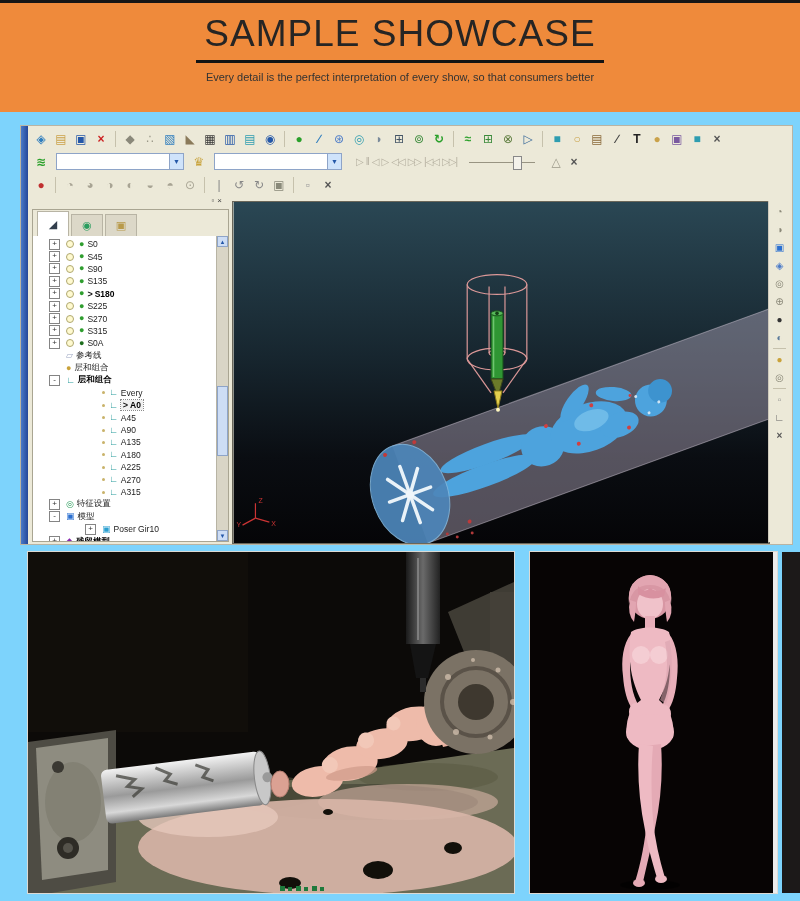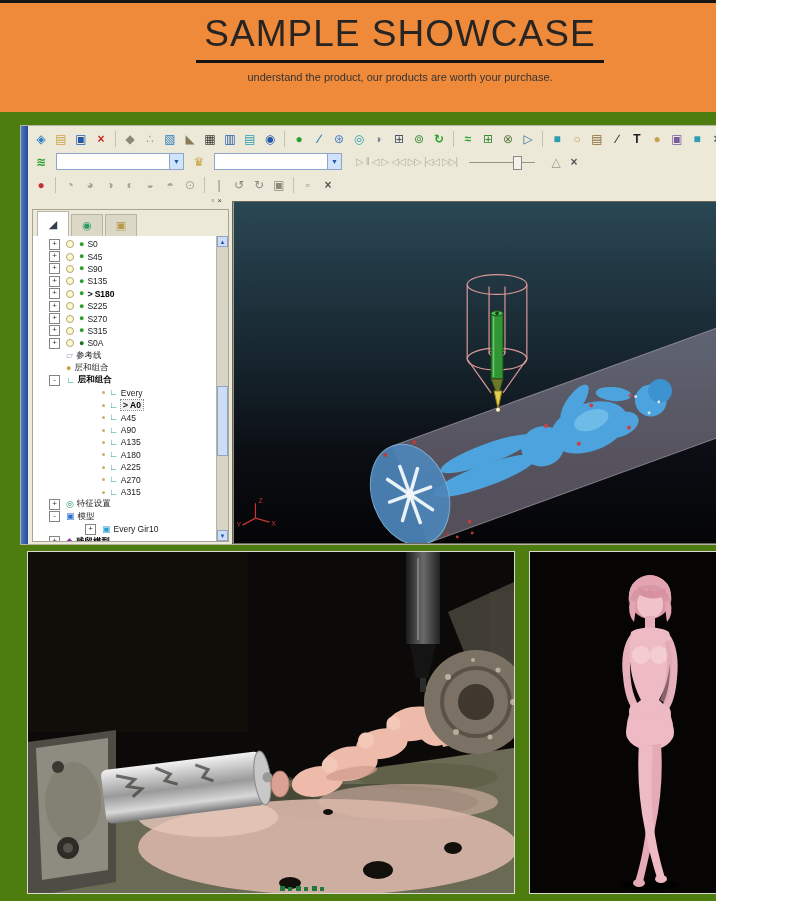--- a/index.html
+++ b/index.html
@@ -1,16 +1,16 @@
 <!DOCTYPE html>
 <html><head>
 <meta charset="utf-8">
 <style>
   html,body{margin:0;padding:0;}
-  #page{position:relative;width:716px;height:901px;background:#4d7c0f;overflow:hidden;
+  #page{position:relative;width:800px;height:901px;background:#7dd3fc;overflow:hidden;
         font-family:"Liberation Sans","DejaVu Sans",sans-serif;}
   
   #topline{position:absolute;left:0;top:0;width:800px;height:3px;background:#161616;}
   #banner{position:absolute;left:0;top:3px;width:800px;height:109px;background:#ef8a3b;}
   #banner h1{margin:10px 0 0;text-align:center;font-size:37px;font-weight:normal;
              letter-spacing:1px;color:#262524;}
   #underline{width:408px;height:3px;background:#141414;margin:5px auto 7px;}
   .sub{text-align:center;font-size:11px;color:#333;line-height:15px;margin:0;}
   
   #cad{position:absolute;left:20px;top:125px;width:773px;height:420px;background:#ece9d8;
@@ -82,21 +82,21 @@
 </style>
 </head>
 <body>
 
 <div id="page">
   <div id="topline"></div>
 
   <div id="banner">
     <h1>SAMPLE SHOWCASE</h1>
     <div id="underline"></div>
-    <p class="sub">understand the product, our products are worth your purchase.</p>
+    <p class="sub">Every detail is the perfect interpretation of every show, so that consumers better</p>
   </div>
 
   <div id="cad">
     <div id="winedge"></div>
 
     <div id="tb1" class="tbrow">
         <span class="tbico" style="color: rgb(46, 125, 190);">◈</span>
         <span class="tbico" style="color: rgb(202, 162, 74);">▤</span>
         <span class="tbico" style="color: rgb(36, 87, 168);">▣</span>
         <span class="tbico b" style="color: rgb(204, 34, 34);">×</span>
@@ -325,21 +325,21 @@
             <span class="tlabel">特征设置</span>
           </div>
           <div class="trow" style="padding-left: 16px;">
             <span class="plus">-</span>
             <span class="ticon" style="color: rgb(42, 111, 208);">▣</span>
             <span class="tlabel">模型</span>
           </div>
           <div class="trow" style="padding-left: 52px;">
             <span class="plus">+</span>
             <span class="ticon" style="color: rgb(42, 159, 208);">▣</span>
-            <span class="tlabel">Every Gir10</span>
+            <span class="tlabel">Poser Gir10</span>
           </div>
           <div class="trow" style="padding-left: 16px;">
             <span class="plus">+</span>
             <span class="ticon" style="color: rgb(138, 42, 176);">◆</span>
             <span class="tlabel b">残留模型</span>
           </div>
         </div>
       <div id="scroll">
         <div class="sbtn">▲</div>
         <div id="sthumb"></div>

